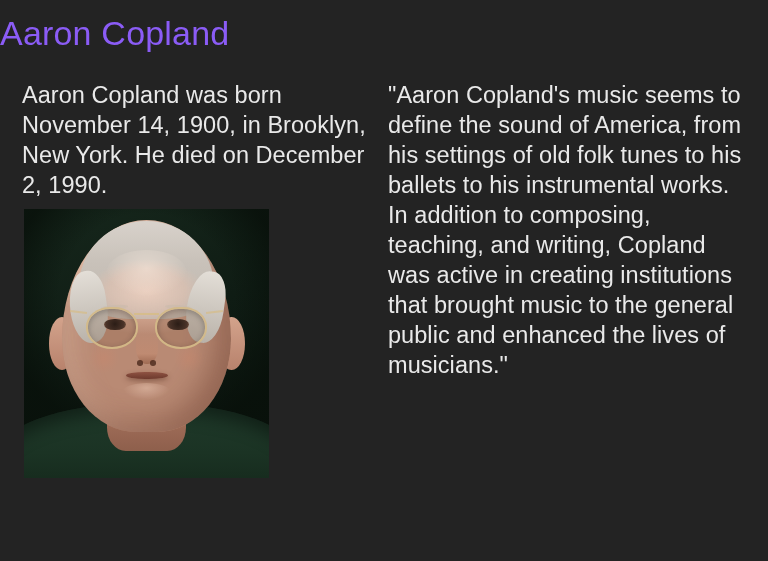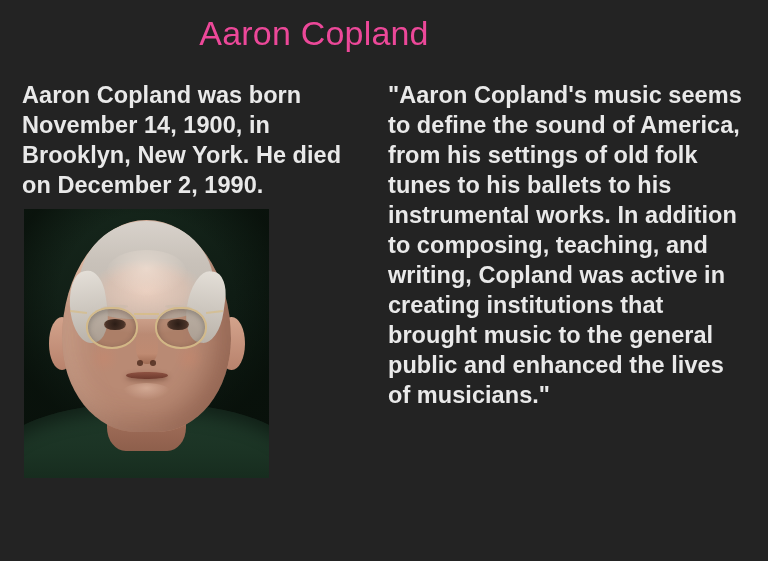--- a/index.html
+++ b/index.html
@@ -15,34 +15,34 @@
     width: 768px;
     height: 561px;
     background: #232323;
     overflow: hidden;
   }
   #slide-title {
     position: absolute;
     left: 0;
     top: 11px;
     width: 628px;
-    text-align: center;
+    text-align: left;
     font-size: 34px;
     font-weight: 400;
-    color: #ec4899;
+    color: #8b5cf6;
     letter-spacing: 0.2px;
     line-height: 44px;
     white-space: nowrap;
   }
   .column {
     position: absolute;
     color: #e9e9e9;
     font-size: 23.5px;
     line-height: 30px;
-    font-weight: 700;
+    font-weight: 400;
     letter-spacing: 0.05px;
   }
   #left-column {
     left: 22px;
     top: 80px;
     width: 352px;
   }
   #right-column {
     left: 388px;
     top: 80px;

